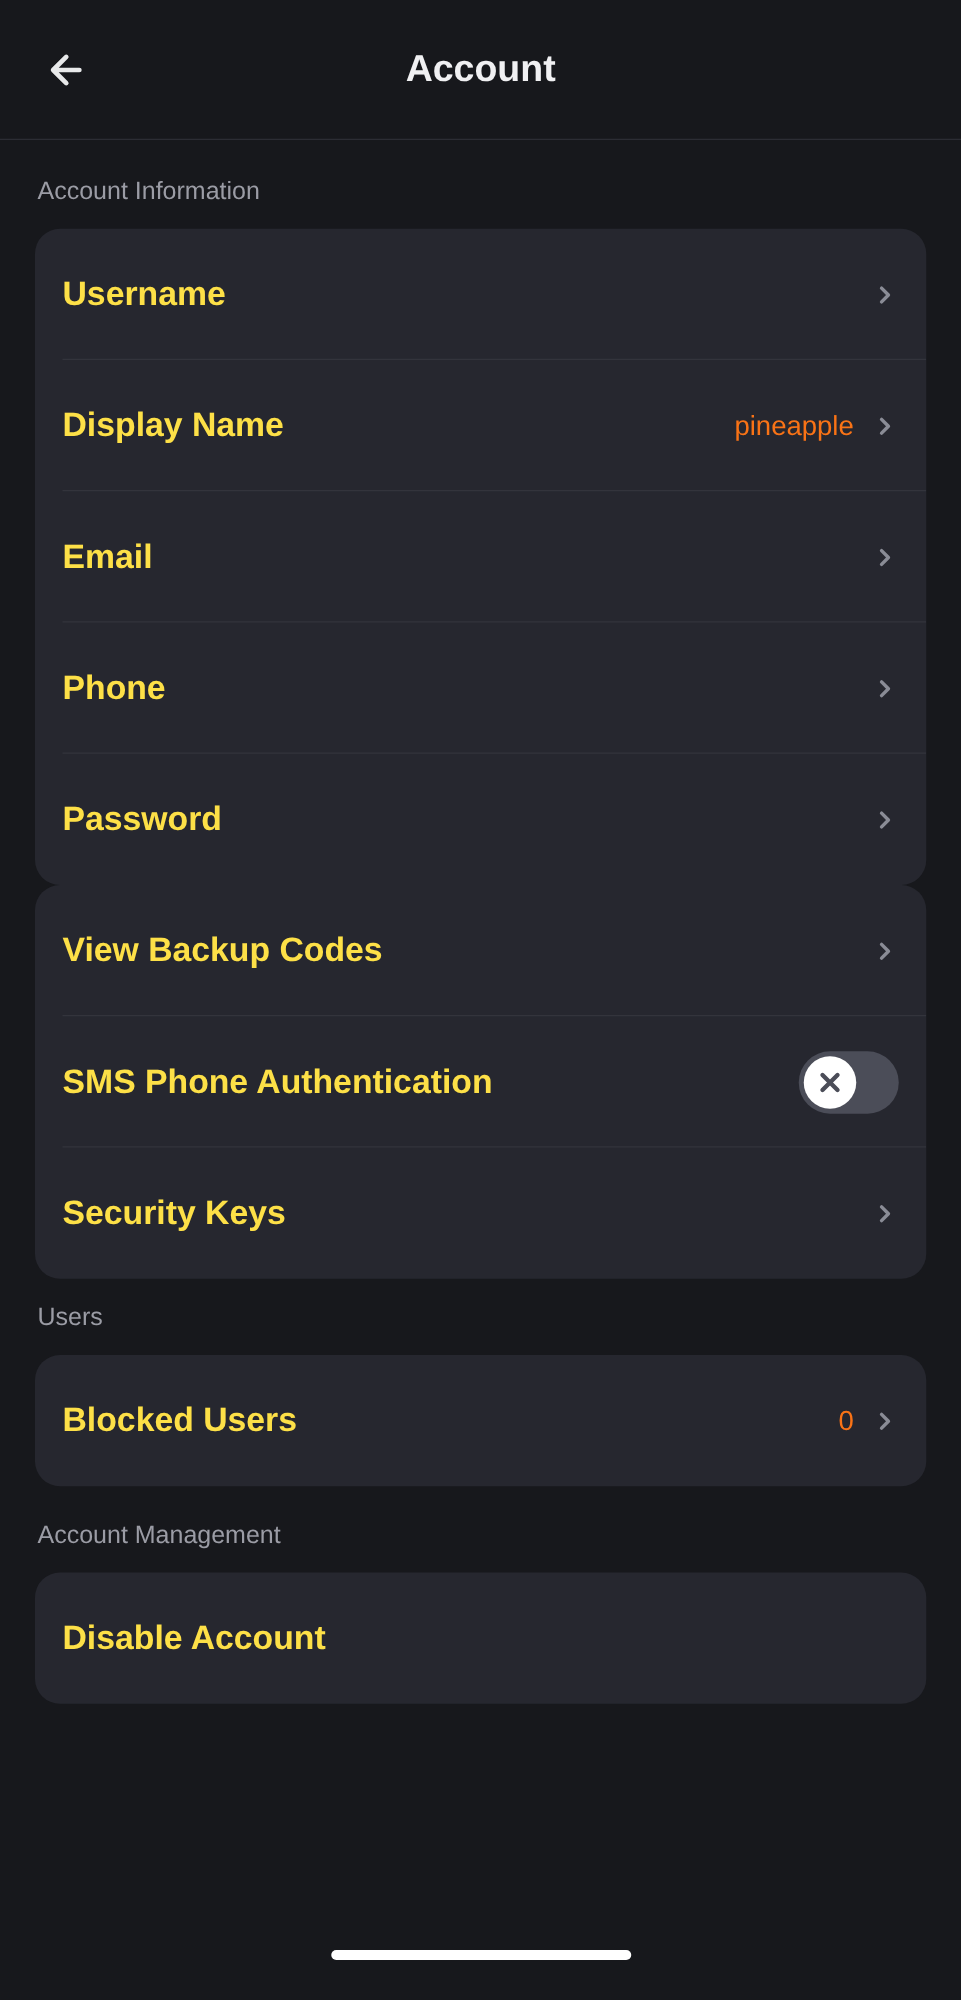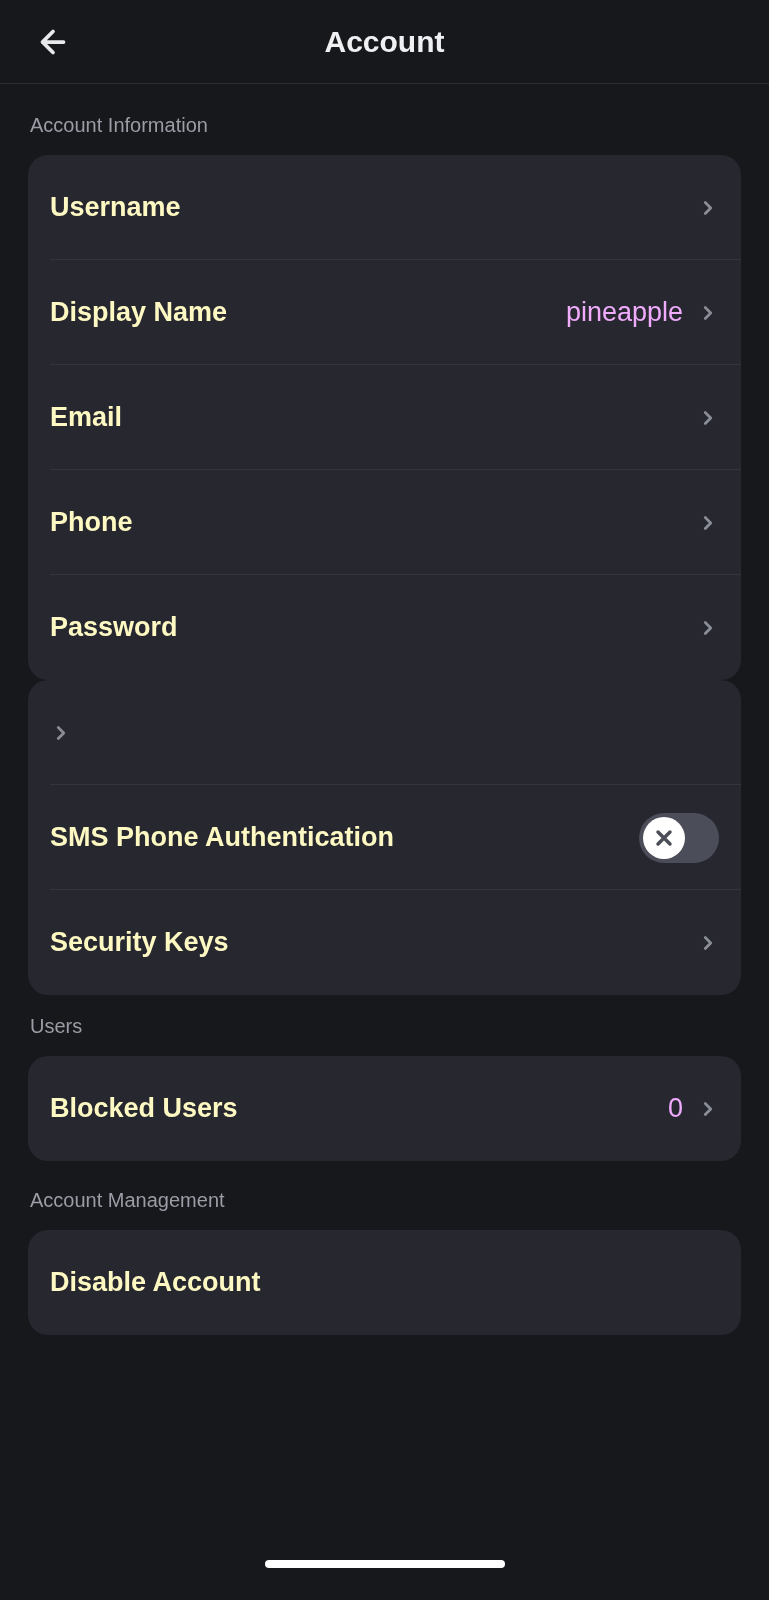--- a/index.html
+++ b/index.html
@@ -12,21 +12,21 @@
       background: #17181c;
       color: #fff;
       width: 769px;
       height: 1600px;
       overflow: hidden;
     }
     .header {
       display: flex;
       align-items: center;
       justify-content: center;
-      height: 84px;
+      height: 112px;
       border-bottom: 1px solid #2c2d34;
       position: relative;
     }
     .back-button {
       position: absolute;
       left: 35px;
       top: 50%;
       transform: translateY(-50%);
       display: flex;
       align-items: center;
@@ -65,30 +65,30 @@
       position: absolute;
       left: 22px;
       right: 0;
       bottom: 0;
       height: 1px;
       background: #33343c;
     }
     .row-label {
       font-size: 27px;
       font-weight: 600;
-      color: #fef9c3;
+      color: #fde047;
     }
     .row-right {
       display: flex;
       align-items: center;
       gap: 14px;
     }
     .row-value {
-      font-size: 27px;
-      color: #f0abfc;
+      font-size: 22px;
+      color: #f97316;
     }
     .chevron {
       display: flex;
       align-items: center;
     }
     .toggle {
       width: 80px;
       height: 50px;
       background: #4b4d58;
       border-radius: 25px;
@@ -182,20 +182,21 @@
           <svg width="22" height="22" viewBox="0 0 24 24" fill="none">
               <path d="M9 6L15 12L9 18" stroke="#8a8c96" stroke-width="3" stroke-linecap="round" stroke-linejoin="round"></path>
             </svg>
         </span>
       </div>
     </div>
   </div>
 
   <div class="section-card">
     <div class="row">
+      <div class="row-label">View Backup Codes</div>
       <div class="row-right">
         <span class="chevron">
           <svg width="22" height="22" viewBox="0 0 24 24" fill="none">
               <path d="M9 6L15 12L9 18" stroke="#8a8c96" stroke-width="3" stroke-linecap="round" stroke-linejoin="round"></path>
             </svg>
         </span>
       </div>
     </div>
     <div class="row">
       <div class="row-label">SMS Phone Authentication</div>

